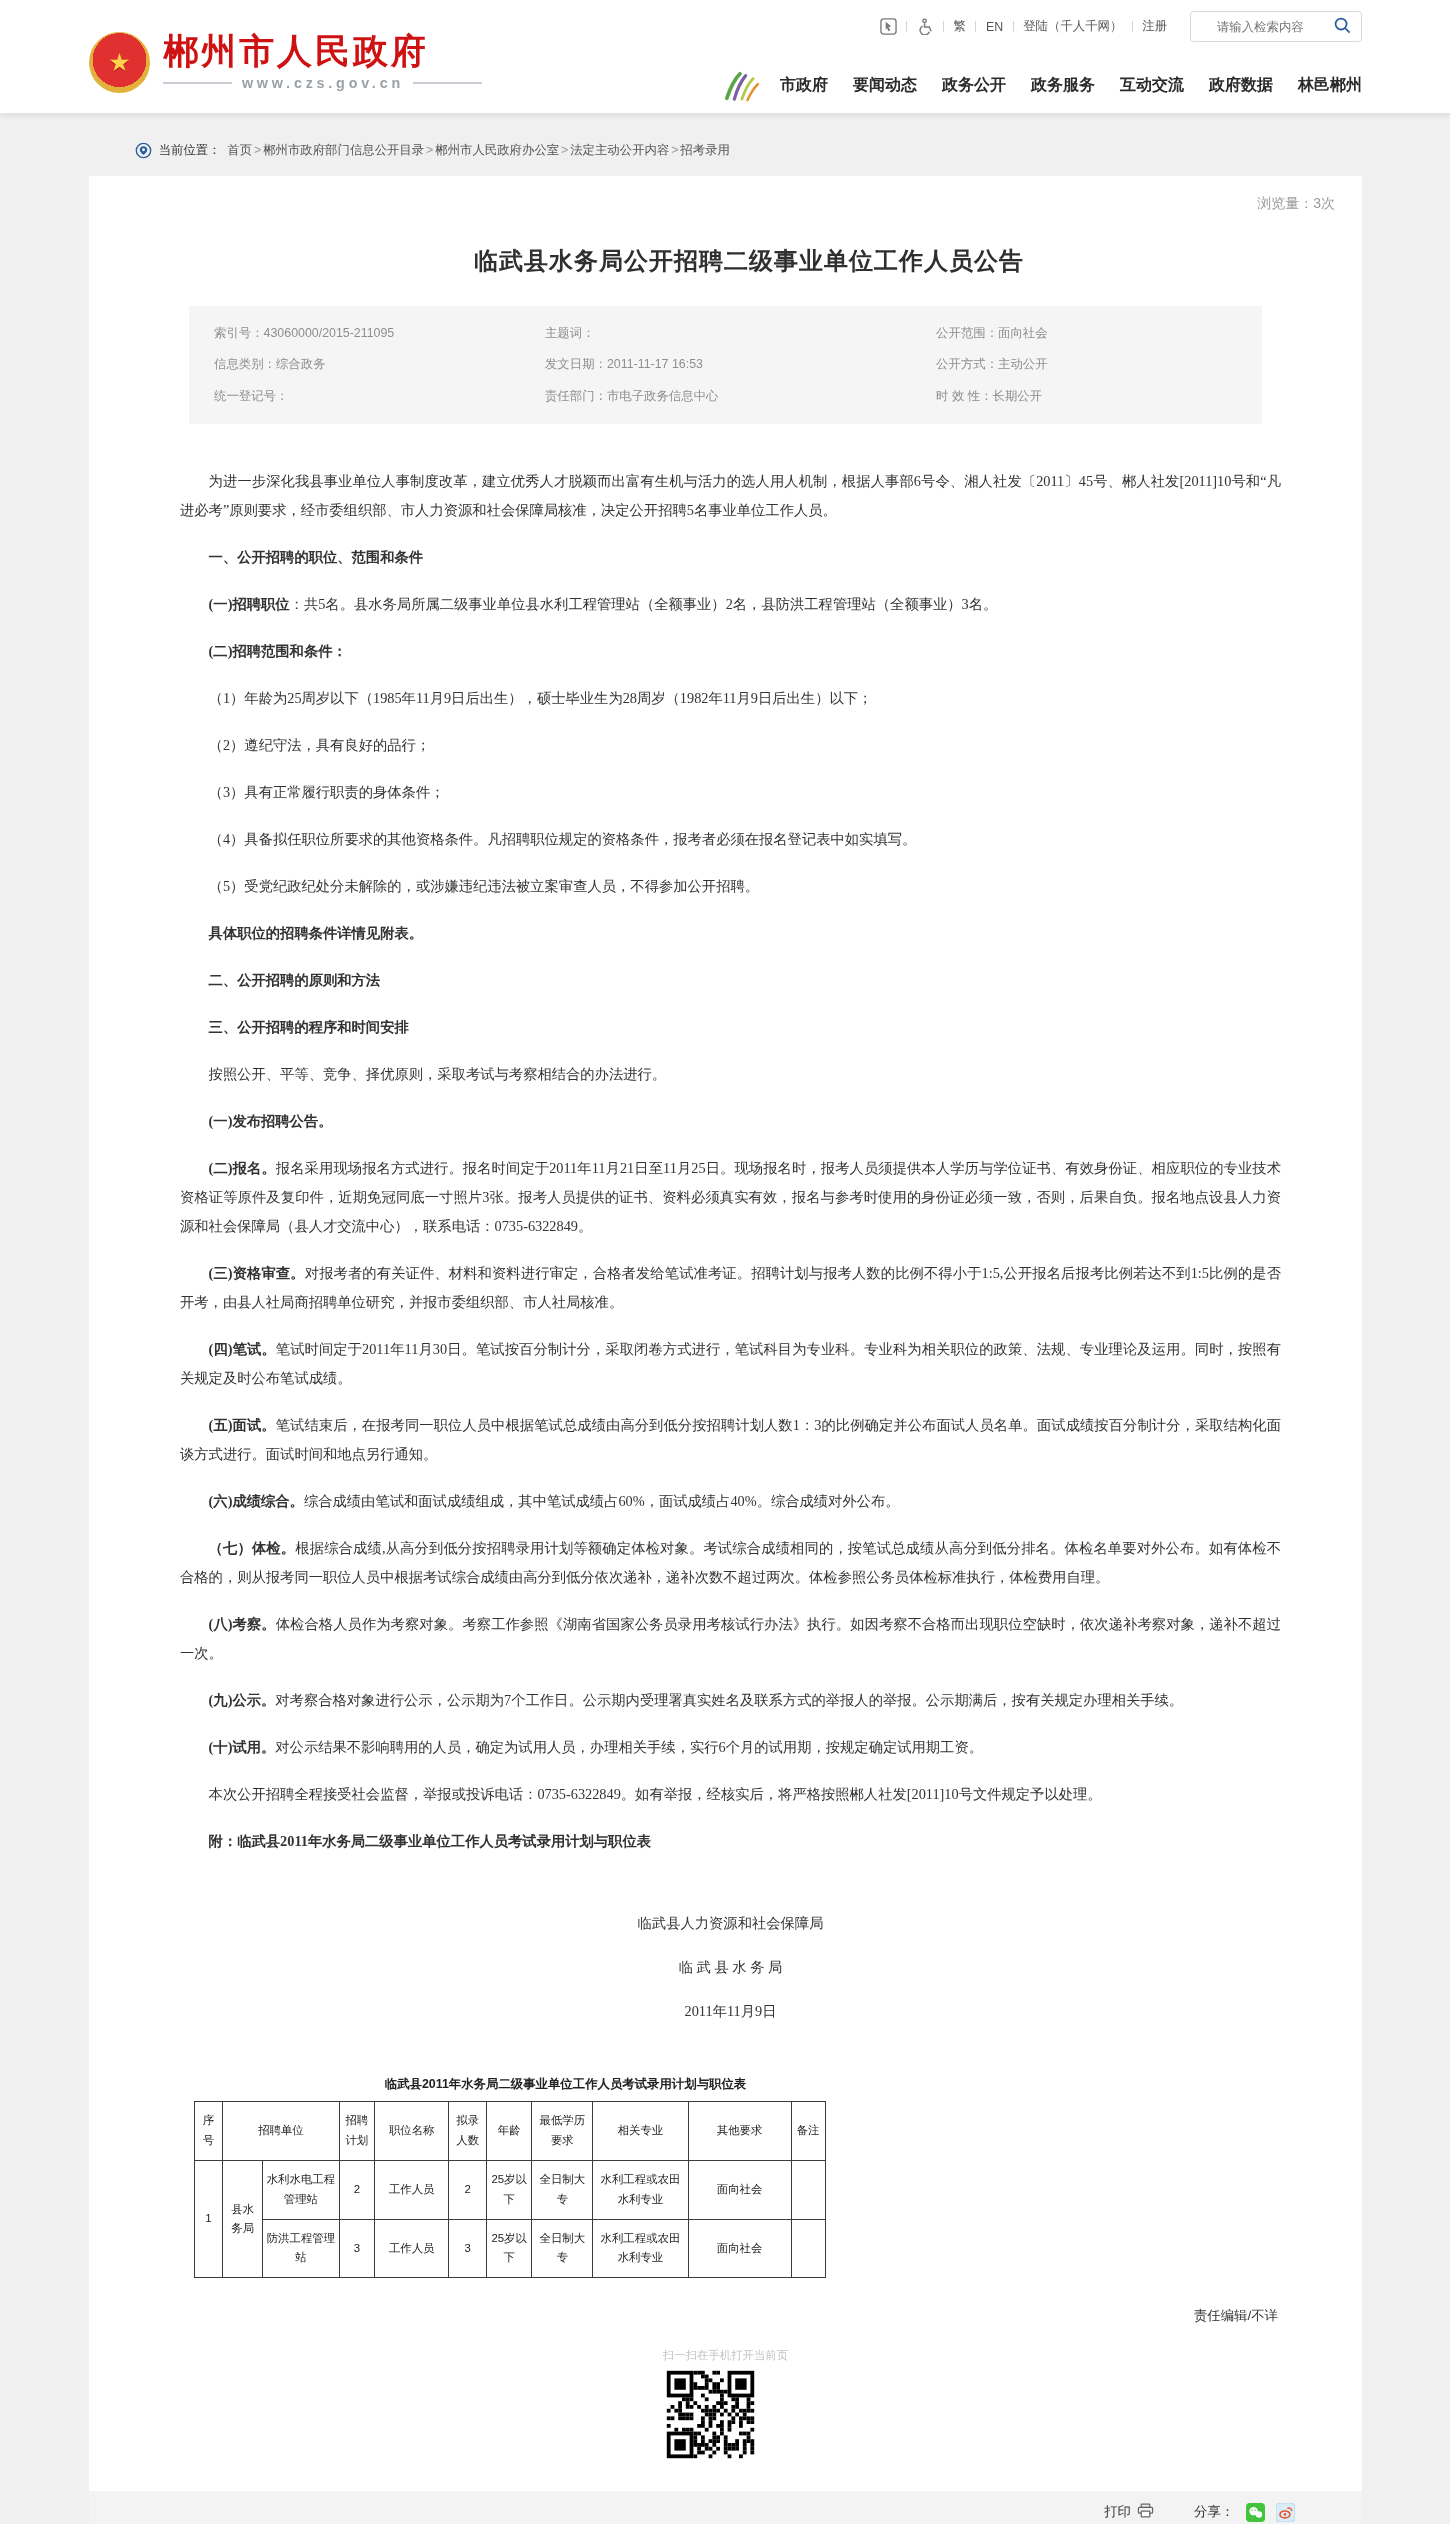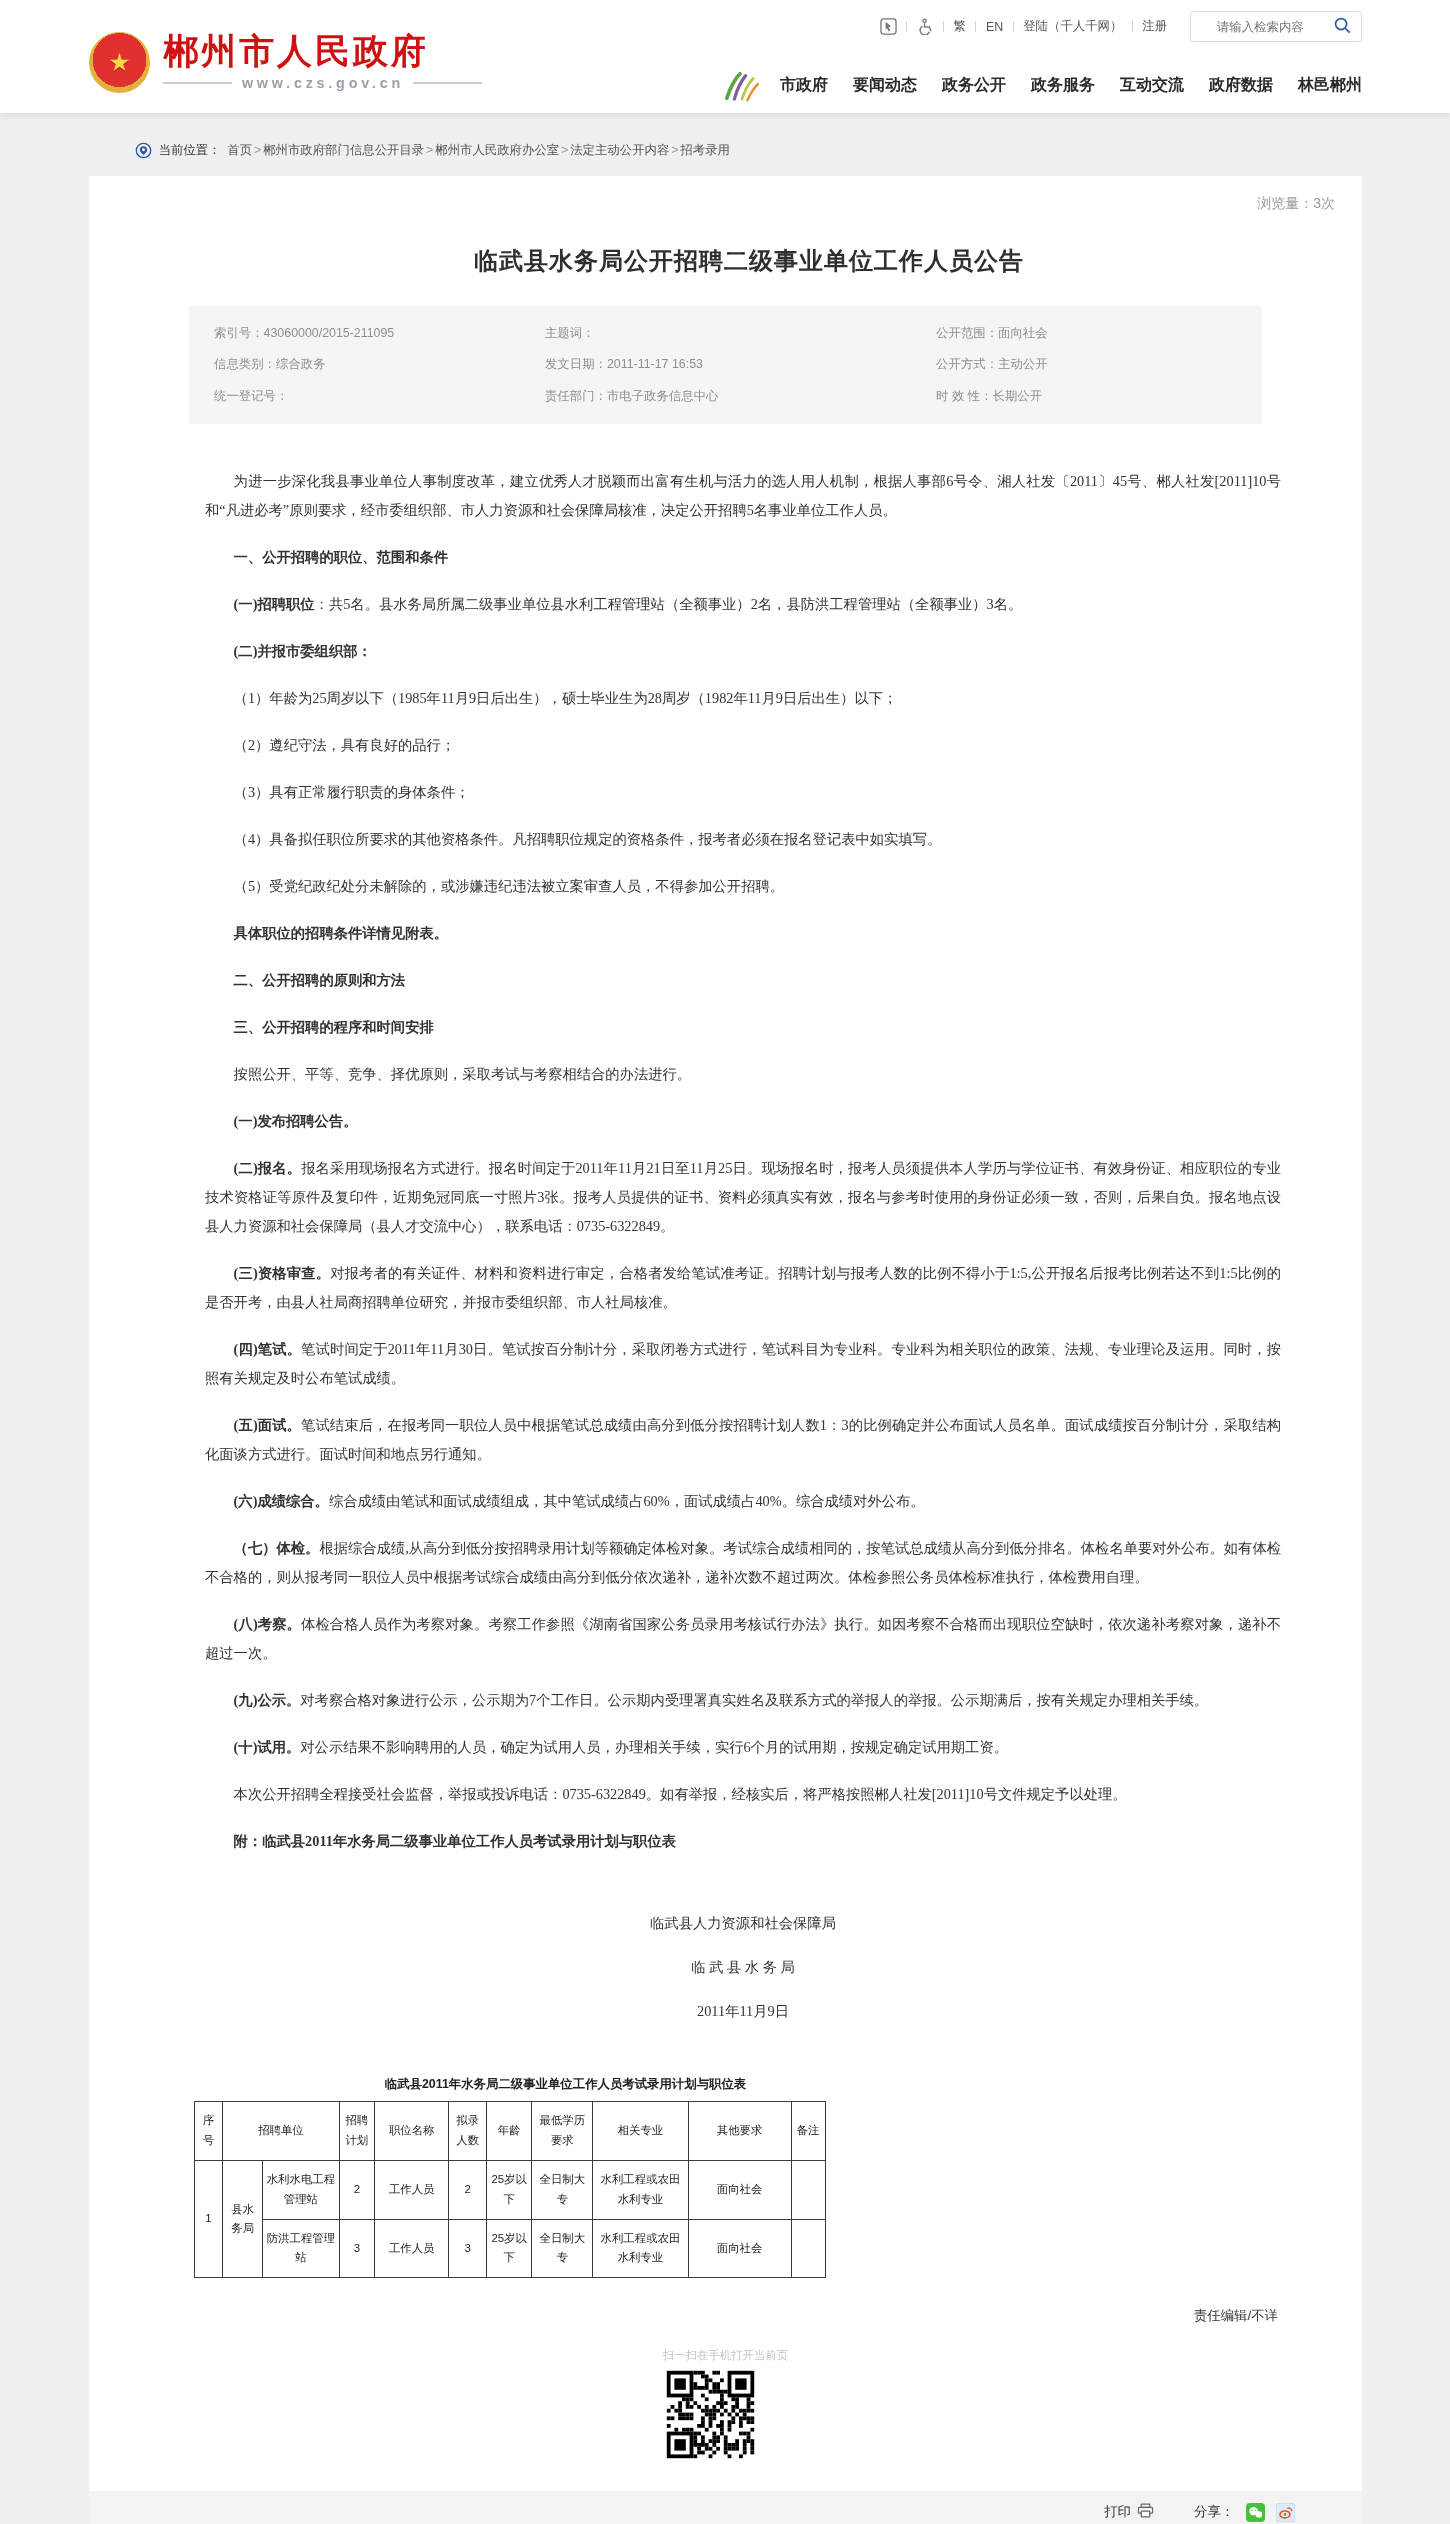--- a/index.html
+++ b/index.html
@@ -38,21 +38,21 @@
   .bc-sep { color:#999; margin:0 1.9px; }
   .bc-item { color:#555; text-decoration:none; }
 
   
   .card { width:1273px; margin:3.8px auto 17px; background:#fff; }
   .views { text-align:right; padding:19px 27px 0; font-size:14px; color:#9b9b9b; }
   .title { text-align:center; font-size:24px; font-weight:bold; margin:32px 0 29px; color:#2f2f2f; letter-spacing:1px;padding-left:47px; }
   .meta-box { margin:0 100px; background:#f5f5f5; padding:19px 25px; display:grid; grid-template-columns:1.1fr 1.3fr 1fr; row-gap:14.3px; font-size:12.4px; color:#8e8e8e; }
   .meta-cell { white-space:nowrap; overflow:hidden; }
 
-  .article-body { padding:25px 81px 0 116px; }
+  .article-body { padding:25px 81px 0 91px; }
   .para { font-family:"Liberation Serif","DejaVu Serif",serif; font-size:14.3px; line-height:29px; margin:18px 0; text-indent:2em; color:#333; text-align:justify; }
   .para b { font-weight:bold; }
   .sig { text-align:center; text-indent:0; margin:15.3px 0; text-align:center; }
   .sig-first { margin-top:53px; }
 
   .table-section { margin:50px 0 0 95px; width:763px; }
   .table-title { text-align:center; font-size:12.4px; font-weight:bold; color:#222; margin-bottom:7.6px; }
   .pos-table { border-collapse:collapse; table-layout:fixed; width:632px; margin-left:9.5px; }
   .pos-table th, .pos-table td { border:1px solid #3a3a3a; font-size:11.4px; text-align:center; vertical-align:middle; padding:9.5px 2.9px; color:#222; font-weight:normal; line-height:1.7; word-break:break-all; }
 
@@ -173,21 +173,21 @@
         <div class="meta-cell"><span class="m-label">公开方式：</span><span class="m-value">主动公开</span></div>
         <div class="meta-cell"><span class="m-label">统一登记号：</span><span class="m-value"></span></div>
         <div class="meta-cell"><span class="m-label">责任部门：</span><span class="m-value">市电子政务信息中心</span></div>
         <div class="meta-cell"><span class="m-label">时 效 性：</span><span class="m-value">长期公开</span></div>
       </div>
 
     <div class="article-body" id="article-body">
         <p class="para">为进一步深化我县事业单位人事制度改革，建立优秀人才脱颖而出富有生机与活力的选人用人机制，根据人事部6号令、湘人社发〔2011〕45号、郴人社发[2011]10号和“凡进必考”原则要求，经市委组织部、市人力资源和社会保障局核准，决定公开招聘5名事业单位工作人员。</p>
         <p class="para"><b>一、公开招聘的职位、范围和条件</b></p>
         <p class="para"><b>(一)招聘职位</b>：共5名。县水务局所属二级事业单位县水利工程管理站（全额事业）2名，县防洪工程管理站（全额事业）3名。</p>
-        <p class="para"><b>(二)并报市委组织部：</b></p>
+        <p class="para"><b>(二)招聘范围和条件：</b></p>
         <p class="para">（1）年龄为25周岁以下（1985年11月9日后出生），硕士毕业生为28周岁（1982年11月9日后出生）以下；</p>
         <p class="para">（2）遵纪守法，具有良好的品行；</p>
         <p class="para">（3）具有正常履行职责的身体条件；</p>
         <p class="para">（4）具备拟任职位所要求的其他资格条件。凡招聘职位规定的资格条件，报考者必须在报名登记表中如实填写。</p>
         <p class="para">（5）受党纪政纪处分未解除的，或涉嫌违纪违法被立案审查人员，不得参加公开招聘。</p>
         <p class="para"><b>具体职位的招聘条件详情见附表。</b></p>
         <p class="para"><b>二、公开招聘的原则和方法</b></p>
         <p class="para"><b>三、公开招聘的程序和时间安排</b></p>
         <p class="para">按照公开、平等、竞争、择优原则，采取考试与考察相结合的办法进行。</p>
         <p class="para"><b>(一)发布招聘公告。</b></p>

